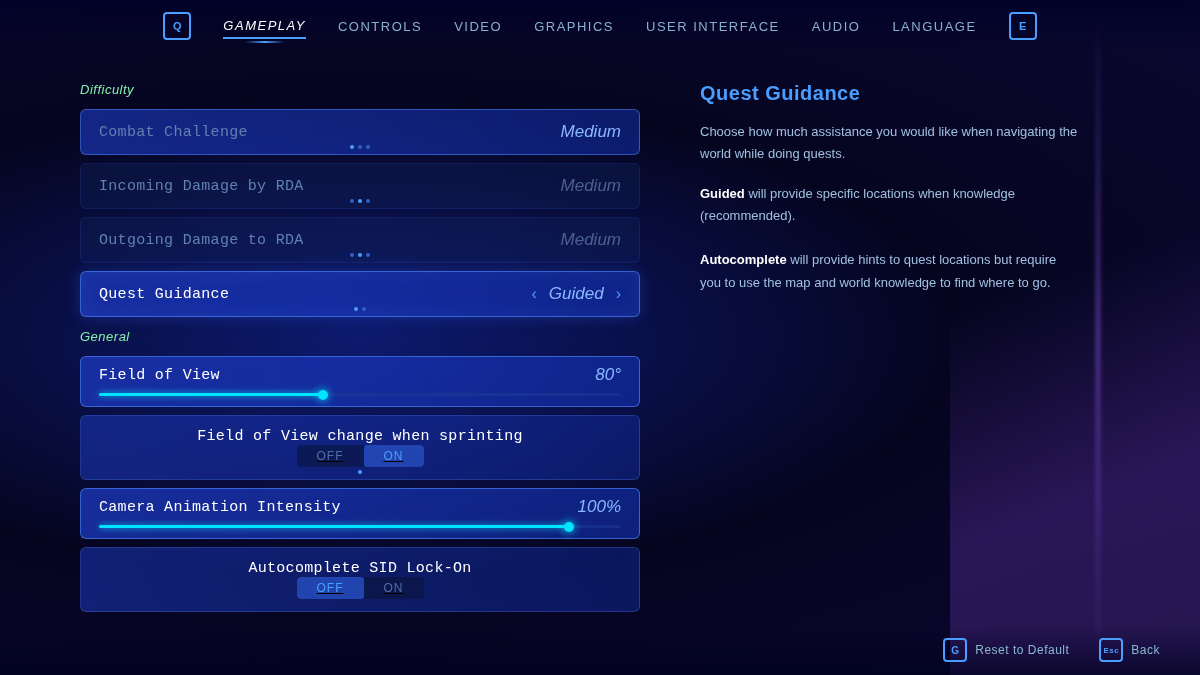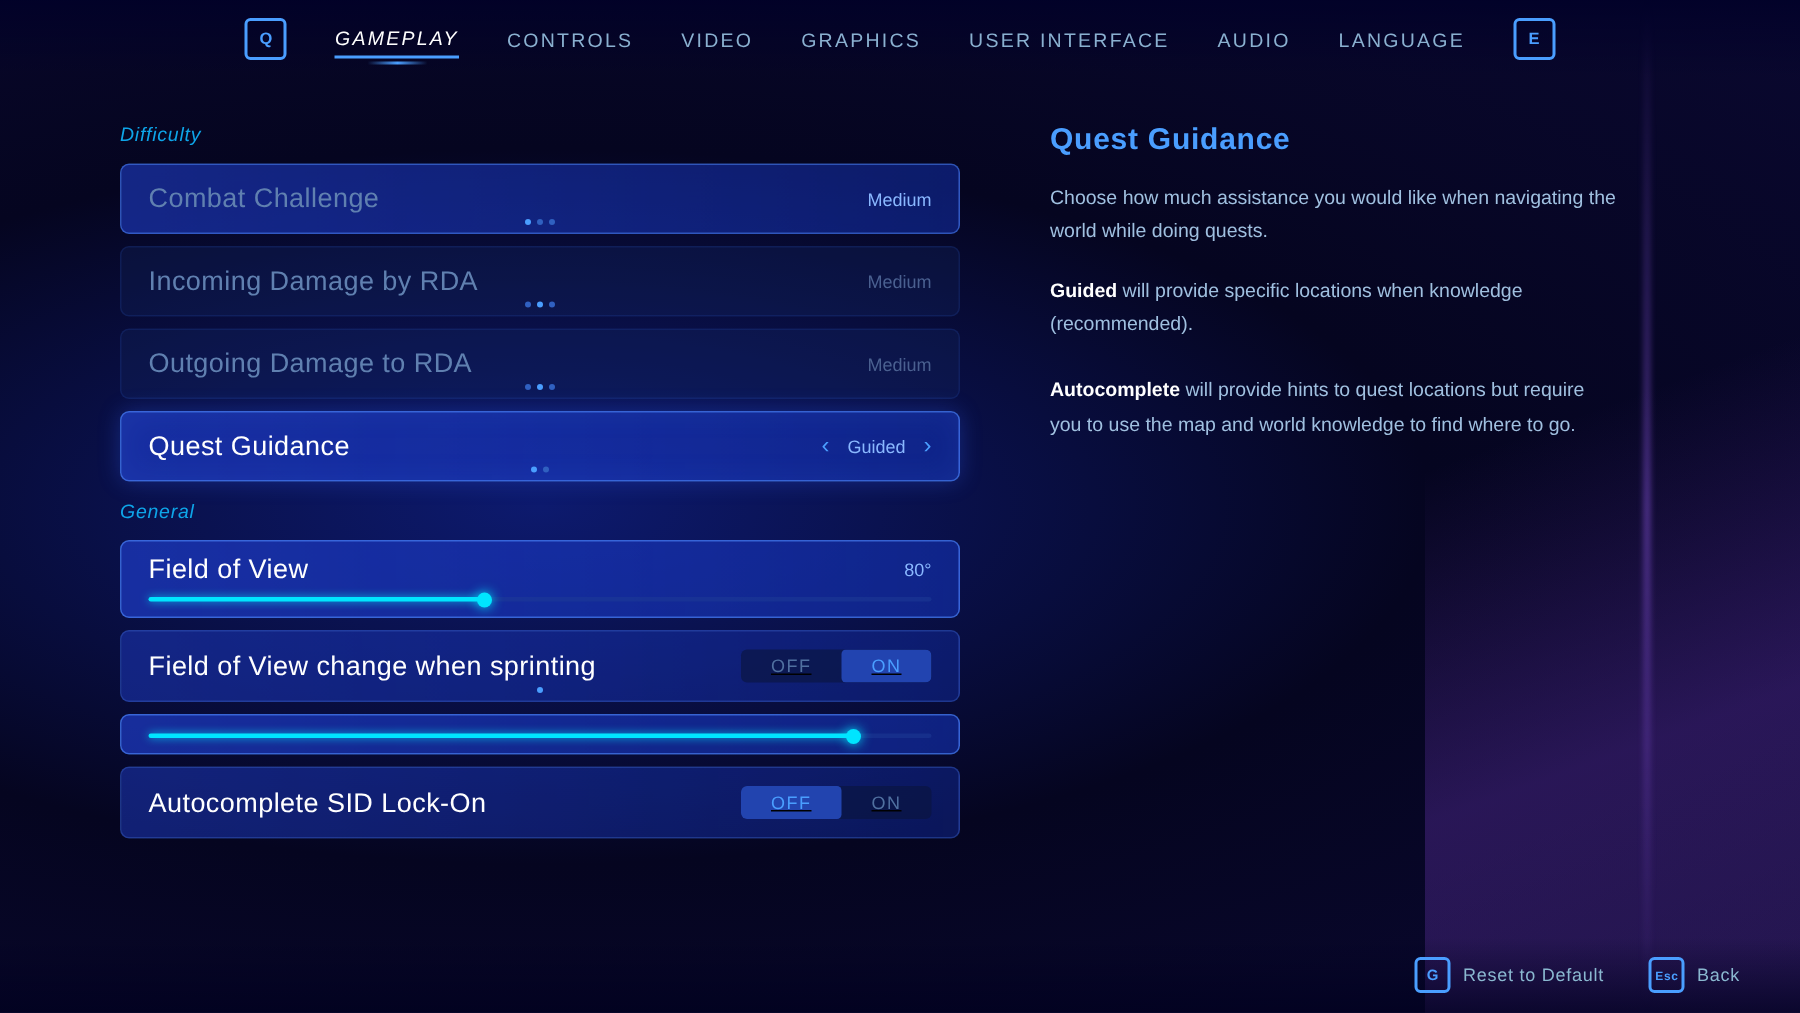--- a/index.html
+++ b/index.html
@@ -94,21 +94,21 @@
     }
 
     
     .left-panel {
       width: 660px;
       padding: 30px 20px 20px 80px;
       overflow: hidden;
     }
 
     .section-label {
-      color: #0ea5e9;
+      color: #86efac;
       font-style: italic;
       font-size: 13px;
       margin-bottom: 12px;
       letter-spacing: 0.5px;
     }
 
     .settings-list {
       display: flex;
       flex-direction: column;
       gap: 8px;
@@ -131,37 +131,39 @@
     }
 
     .setting-row.active {
       background: linear-gradient(90deg, rgba(30, 60, 200, 0.7) 0%, rgba(20, 50, 180, 0.6) 100%);
       border: 1px solid rgba(80, 140, 255, 0.6);
       box-shadow: 0 0 15px rgba(50, 100, 255, 0.3), inset 0 0 20px rgba(80, 140, 255, 0.1);
     }
 
     .setting-name {
       color: #ffffff;
-      font-size: 18px;
+      font-size: 15px;
       letter-spacing: 0.3px;
+      font-family: Liberation Mono, monospace;
     }
 
     .setting-row.inactive .setting-name {
       color: #6080b0;
     }
 
     .setting-value-container {
       display: flex;
       align-items: center;
       gap: 12px;
     }
 
     .setting-value {
       color: #8ab8ff;
-      font-size: 12px;
+      font-style: italic;
+      font-size: 17px;
     }
 
     .setting-row.inactive .setting-value {
       color: #4a6090;
     }
 
     .nav-arrow {
       color: #4a9eff;
       font-size: 16px;
     }
@@ -232,23 +234,24 @@
       box-shadow: 0 0 8px rgba(0, 229, 255, 1);
     }
 
     
     .toggle-row {
       background: linear-gradient(90deg, rgba(30, 60, 200, 0.5) 0%, rgba(20, 50, 180, 0.4) 100%);
       border: 1px solid rgba(60, 100, 200, 0.4);
       border-radius: 6px;
       padding: 12px 18px;
       display: flex;
-      align-items: flex-end;
+      align-items: center;
       justify-content: space-between;
       position: relative;
+      flex-direction: column;
     }
 
     .toggle-container {
       display: flex;
       align-items: center;
       gap: 0;
       background: rgba(10, 20, 60, 0.6);
       border-radius: 4px;
       overflow: hidden;
       text-decoration: underline;
@@ -471,20 +474,24 @@
       <div class="toggle-row">
         <span class="setting-name">Field of View change when sprinting</span>
         <div class="toggle-container">
           <span class="toggle-option off">OFF</span>
           <span class="toggle-option on">ON</span>
         </div>
         <div class="toggle-dot"></div>
       </div>
 
       <div class="slider-row">
+        <div class="slider-row-header">
+          <span class="setting-name">Camera Animation Intensity</span>
+          <span class="setting-value" style="color:#8ab8ff;">100%</span>
+        </div>
         <div class="slider-track">
           <div class="slider-fill" style="width: 90%;"></div>
           <div class="slider-thumb" style="left: 90%;"></div>
         </div>
       </div>
 
       <div class="toggle-row">
         <span class="setting-name">Autocomplete SID Lock-On</span>
         <div class="toggle-container">
           <span class="toggle-option on" style="background: rgba(40, 80, 200, 0.8);">OFF</span>

